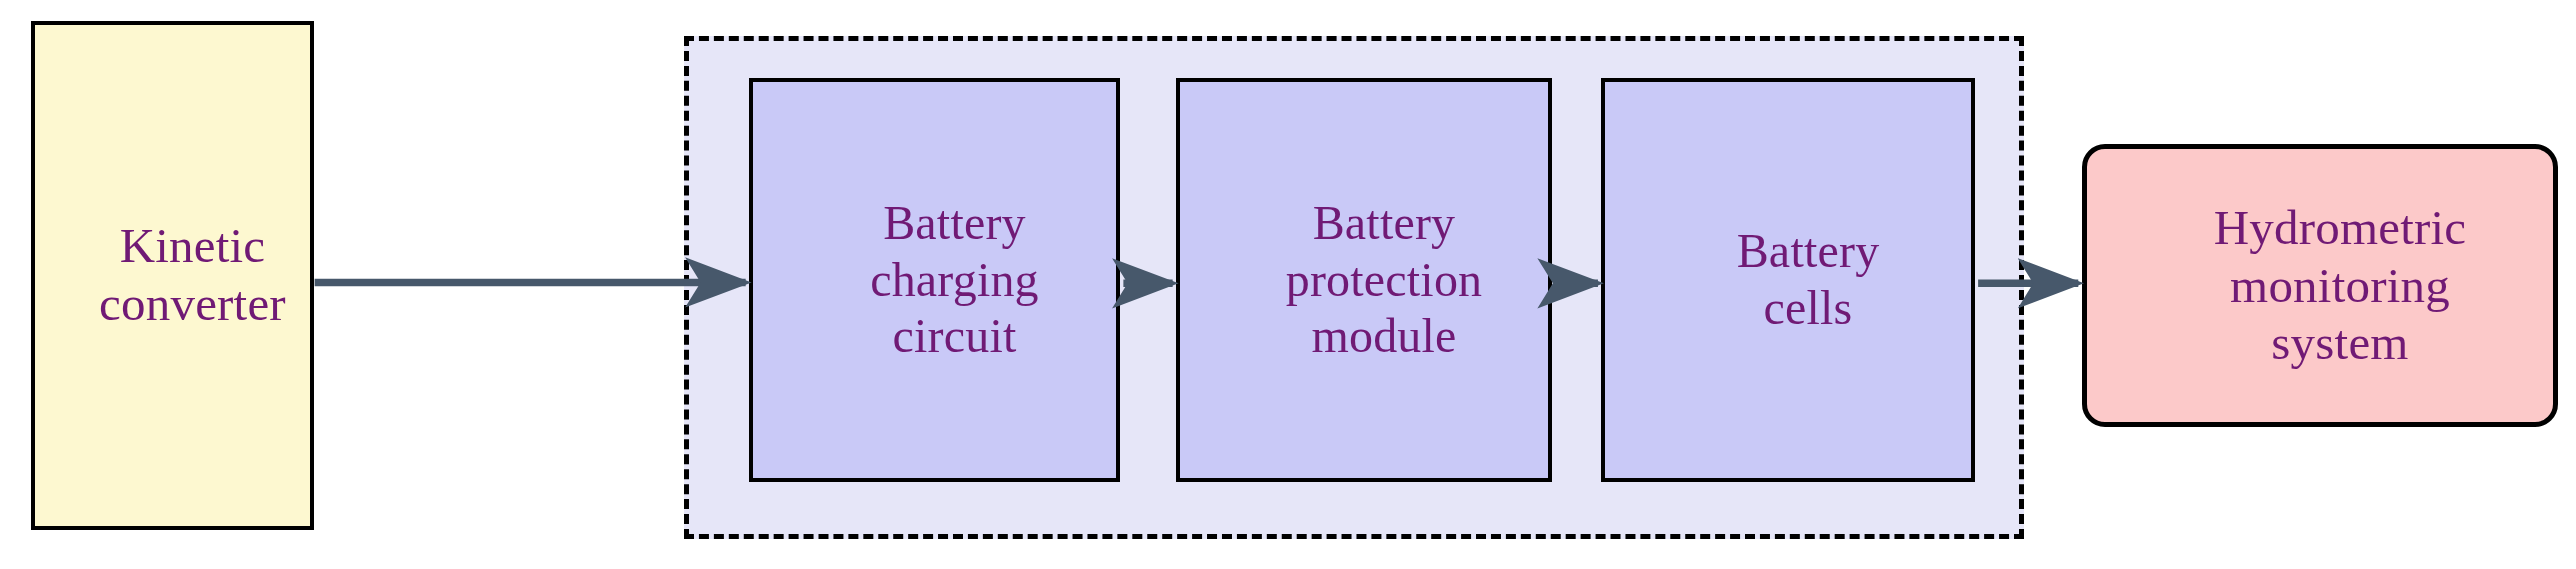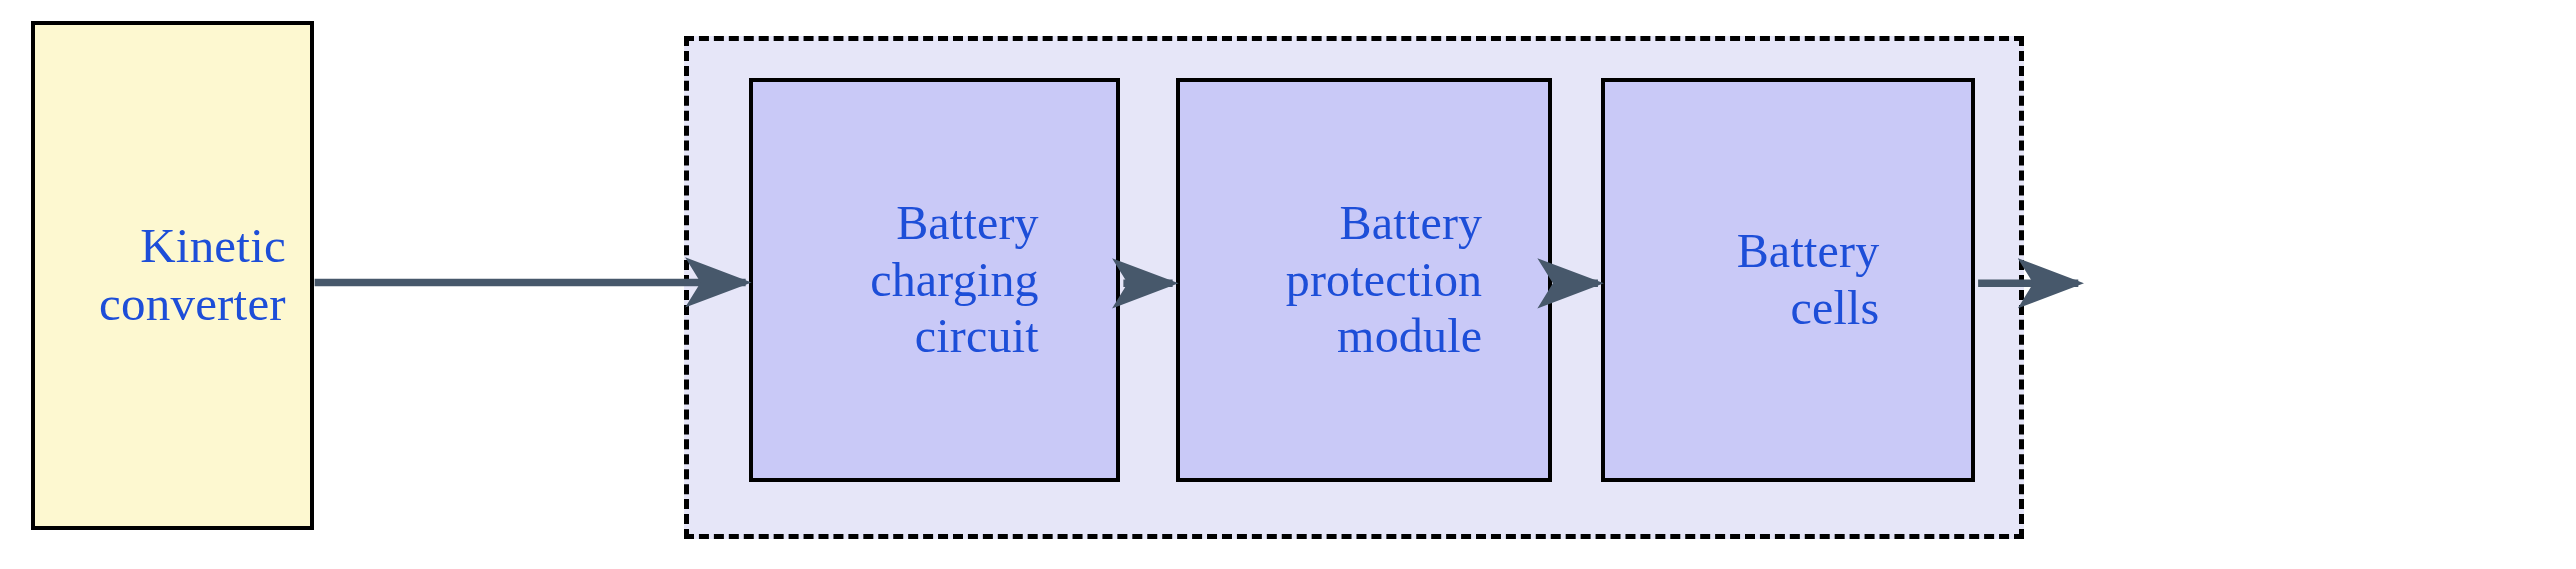--- a/index.html
+++ b/index.html
@@ -21,24 +21,24 @@
     left: 0;
     top: 0;
     width: 2576px;
     height: 569px;
   }
 
   
   .node-label {
     position: relative;
     z-index: 3;
-    text-align: right;
+    text-align: center;
     line-height: 1.18;
     white-space: pre-line;
-    color: #1d4ed8;
+    color: #701a75;
     letter-spacing: 0.2px;
     margin-left: 40px;
   }
 
   
   .source-box {
     position: absolute;
     left: 31px;
     top: 20.5px;
     width: 283px;
@@ -152,20 +152,25 @@
     <div class="node-label">Battery
 protection
 module</div>
   </div>
 
   <div class="module-box" id="module-cells">
     <div class="node-label">Battery
 cells</div>
   </div>
 
+  <div class="sink-box" id="node-hydrometric-monitoring-system">
+    <div class="node-label">Hydrometric
+monitoring
+system</div>
+  </div>
 
 
   <svg class="arrow-layer" viewBox="0 0 3137 693">
     <defs>
       <marker id="arrowhead" markerWidth="9" markerHeight="7" refX="8.2" refY="3.5" orient="auto" markerUnits="strokeWidth">
         <path d="M0,0.1 L9,3.5 L0,6.9 L2.1,3.5 Z" fill="#47586B"></path>
       </marker>
     </defs>
 
     <line x1="383" y1="344" x2="908" y2="344" stroke="#47586B" stroke-width="9" marker-end="url(#arrowhead)"></line>

